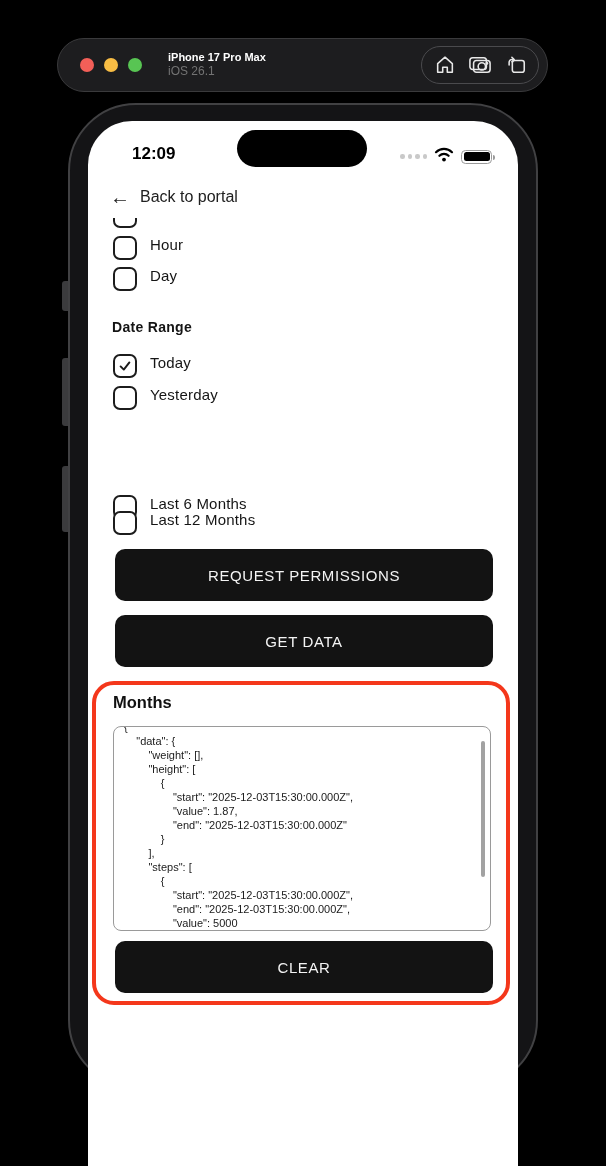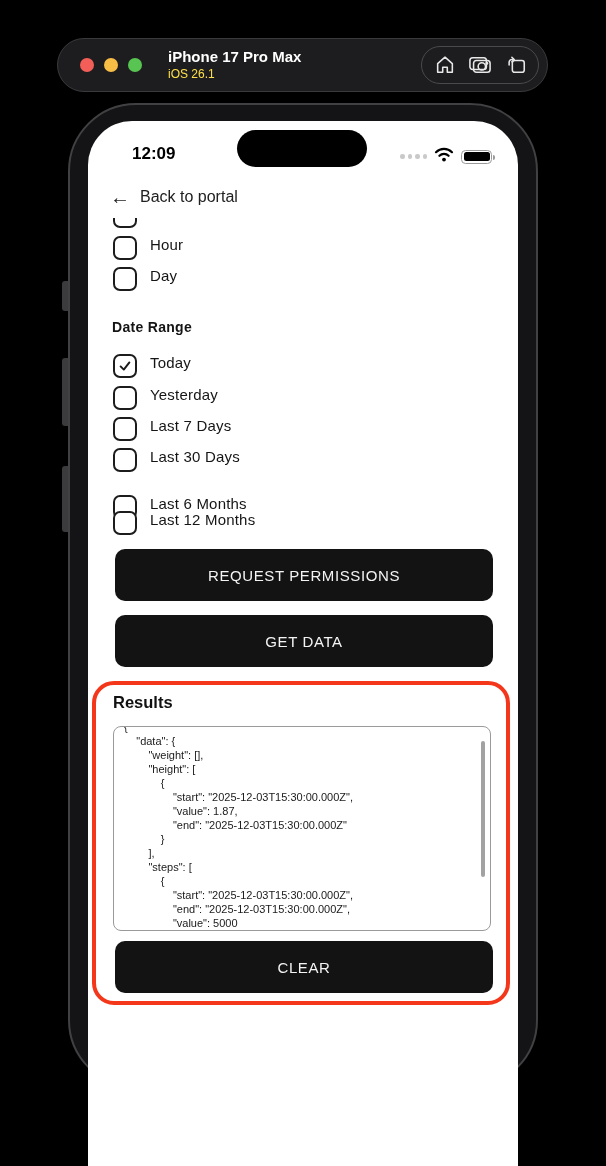--- a/index.html
+++ b/index.html
@@ -9,22 +9,22 @@
   }
   
   .sim-toolbar{
     position:absolute;left:57px;top:38px;width:491px;height:54px;box-sizing:border-box;
     background:#1d1d1f;border:1px solid #3a3a3c;border-radius:28px;
     display:flex;align-items:center;
   }
   .lights{display:flex;gap:10px;margin-left:22px;}
   .light{width:14px;height:14px;border-radius:50%;}
   .tb-titles{margin-left:26px;line-height:1.1;}
-  .tb-title{font-size:15px;font-weight:700;color:#fff;}
-  .tb-sub{font-size:12px;color:#fde047;margin-top:2px;}
+  .tb-title{font-size:11px;font-weight:700;color:#fff;}
+  .tb-sub{font-size:12px;color:#737373;margin-top:2px;}
   .tb-icons{
     margin-left:auto;margin-right:8px;width:118px;height:38px;box-sizing:border-box;
     border:1px solid #4a4a4d;border-radius:19px;
     display:flex;align-items:center;justify-content:space-evenly;
   }
   .tb-icons svg{display:block;}
   
   .phone{
     position:absolute;left:68px;top:103px;width:470px;height:985px;box-sizing:border-box;
     background:#141416;border:2px solid #414143;border-radius:68px;
@@ -171,41 +171,33 @@
       <svg width="16" height="16" viewBox="0 0 20 20" fill="none">
         <path d="M4.5 10.5 L8.5 14.5 L15.5 5.5" stroke="#1a1a1a" stroke-width="2.4" stroke-linecap="round" stroke-linejoin="round"></path>
       </svg>
     </span>
     <span class="cblabel">Today</span>
   </div>
   <div class="cbrow" style="top:265px">
     <span class="cbox"></span>
     <span class="cblabel">Yesterday</span>
   </div>
-  <div class="cbrow" style="top:296px">
-    <span class="cbox"></span>
-    <span class="cblabel">Last 7 Days</span>
-  </div>
-  <div class="cbrow" style="top:327px">
-    <span class="cbox"></span>
-    <span class="cblabel">Last 30 Days</span>
-  </div>
   <div class="cbrow" style="top:374px">
     <span class="cbox"></span>
     <span class="cblabel">Last 6 Months</span>
   </div>
   <div class="cbrow" style="top:390px">
     <span class="cbox"></span>
     <span class="cblabel">Last 12 Months</span>
   </div>
 
   <button class="btn-dark btn-req">REQUEST PERMISSIONS</button>
   <button class="btn-dark btn-get">GET DATA</button>
 
-  <div class="results-heading">Results</div>
+  <div class="results-heading">Months</div>
   <div class="json-box">
     <pre class="json-pre">{
     "data": {
         "weight": [],
         "height": [
             {
                 "start": "2025-12-03T15:30:00.000Z",
                 "value": 1.87,
                 "end": "2025-12-03T15:30:00.000Z"
             }

